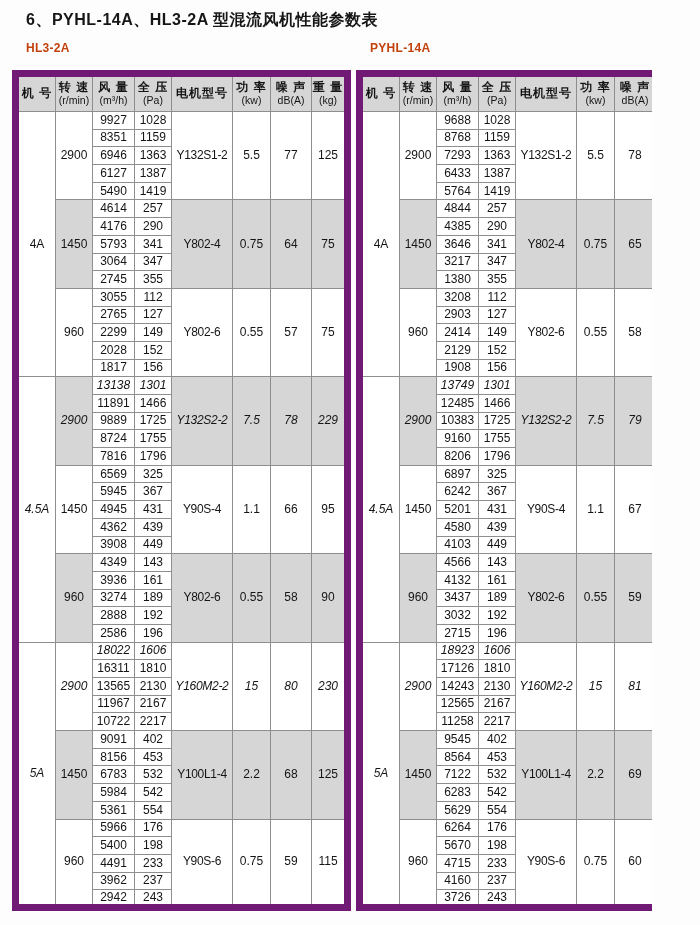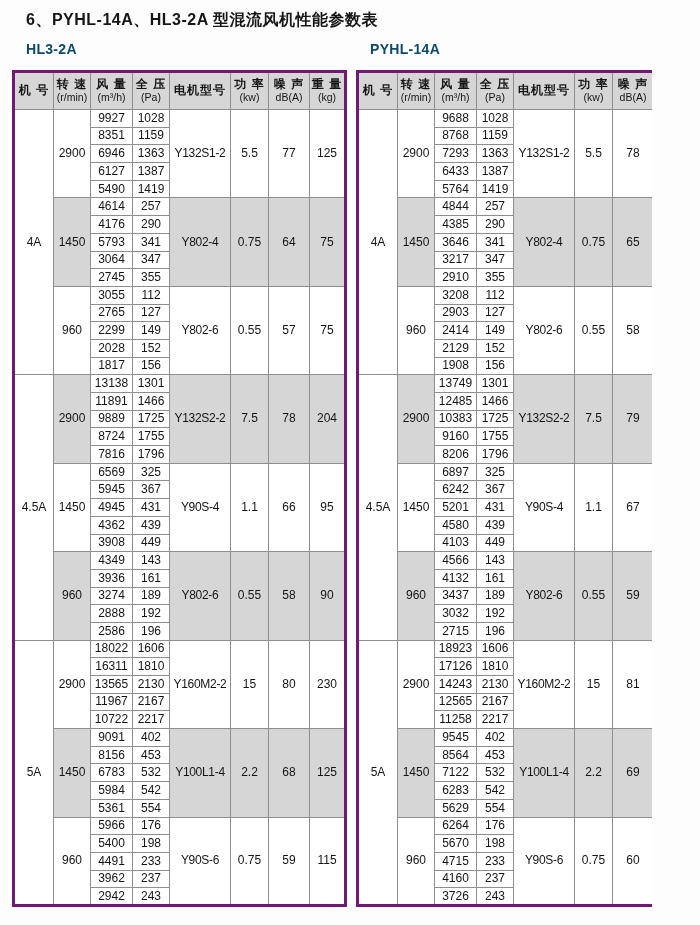--- a/index.html
+++ b/index.html
@@ -12,40 +12,40 @@
   .page { position: relative; width: 652px; height: 925px; overflow: hidden; }
   .page-title {
     position: absolute; left: 26px; top: 10px;
     font-size: 16px; font-weight: bold; letter-spacing: 0.5px; color: #161616;
     white-space: nowrap;
   }
   .table-block { position: absolute; top: 41px; width: 338px; }
   .table-block.t0 { left: 12px; }
   .table-block.t1 { left: 356px; }
   .table-label {
-    font-size: 14px; font-weight: bold; padding-left: 14px; height: 22px;
-    color: #0c4a6e; letter-spacing: 0.3px;
+    font-size: 12px; font-weight: bold; padding-left: 14px; height: 22px;
+    color: #c2410c; letter-spacing: 0.3px;
   }
   table.spec {
     border-collapse: collapse; table-layout: fixed; width: 332px;
-    margin-top: 7px; border: 3px solid #701a75;
+    margin-top: 7px; border: 7px solid #701a75;
   }
   table.spec th, table.spec td {
     border: 1px solid #8e8e8e; padding: 0; text-align: center;
     vertical-align: middle; overflow: hidden; line-height: 1.1;
   }
   thead tr { height: 38px; }
   thead th { background: #d6d6d6; border-bottom: 1px solid #5a5a5a; font-weight: bold; }
   th .l1 { font-size: 12px; font-weight: bold; letter-spacing: 1px; }
   th .l2 { font-size: 10.5px; font-weight: normal; letter-spacing: 0; margin-top: 1px; }
   tbody tr { height: 17.7px; }
   tbody td { font-size: 12px; background: #ffffff; }
   tbody td.shade { background: #d6d6d6; }
   tbody td.motor { letter-spacing: -0.3px; }
-  tr.group-start td { border-top: 1px solid #5a5a5a; }
+  tr.group-start td { border-top: 1px solid #5a5a5a; font-style: italic; }
 </style>
 </head>
 <body>
 
 <div class="page">
   <div class="page-title">6、PYHL-14A、HL3-2A 型混流风机性能参数表</div>
 
   <div class="table-block t0">
     <div class="table-label">HL3-2A</div>
     <div>
@@ -172,21 +172,21 @@
               <td>156</td>
             </tr>
             <tr class="group-start">
               <td rowspan="15">4.5A</td>
               <td rowspan="5" class="shade">2900</td>
               <td>13138</td>
               <td>1301</td>
               <td rowspan="5" class="shade motor">Y132S2-2</td>
               <td rowspan="5" class="shade">7.5</td>
               <td rowspan="5" class="shade">78</td>
-              <td rowspan="5" class="shade">204</td>
+              <td rowspan="5" class="shade">229</td>
             </tr>
             <tr>
               <td>11891</td>
               <td>1466</td>
             </tr>
             <tr>
               <td>9889</td>
               <td>1725</td>
             </tr>
             <tr>
@@ -418,21 +418,21 @@
             </tr>
             <tr>
               <td>3646</td>
               <td>341</td>
             </tr>
             <tr>
               <td>3217</td>
               <td>347</td>
             </tr>
             <tr>
-              <td>2910</td>
+              <td>1380</td>
               <td>355</td>
             </tr>
             <tr>
               <td rowspan="5">960</td>
               <td>3208</td>
               <td>112</td>
               <td rowspan="5" class="motor">Y802-6</td>
               <td rowspan="5">0.55</td>
               <td rowspan="5">58</td>
               <td rowspan="5">81</td>

